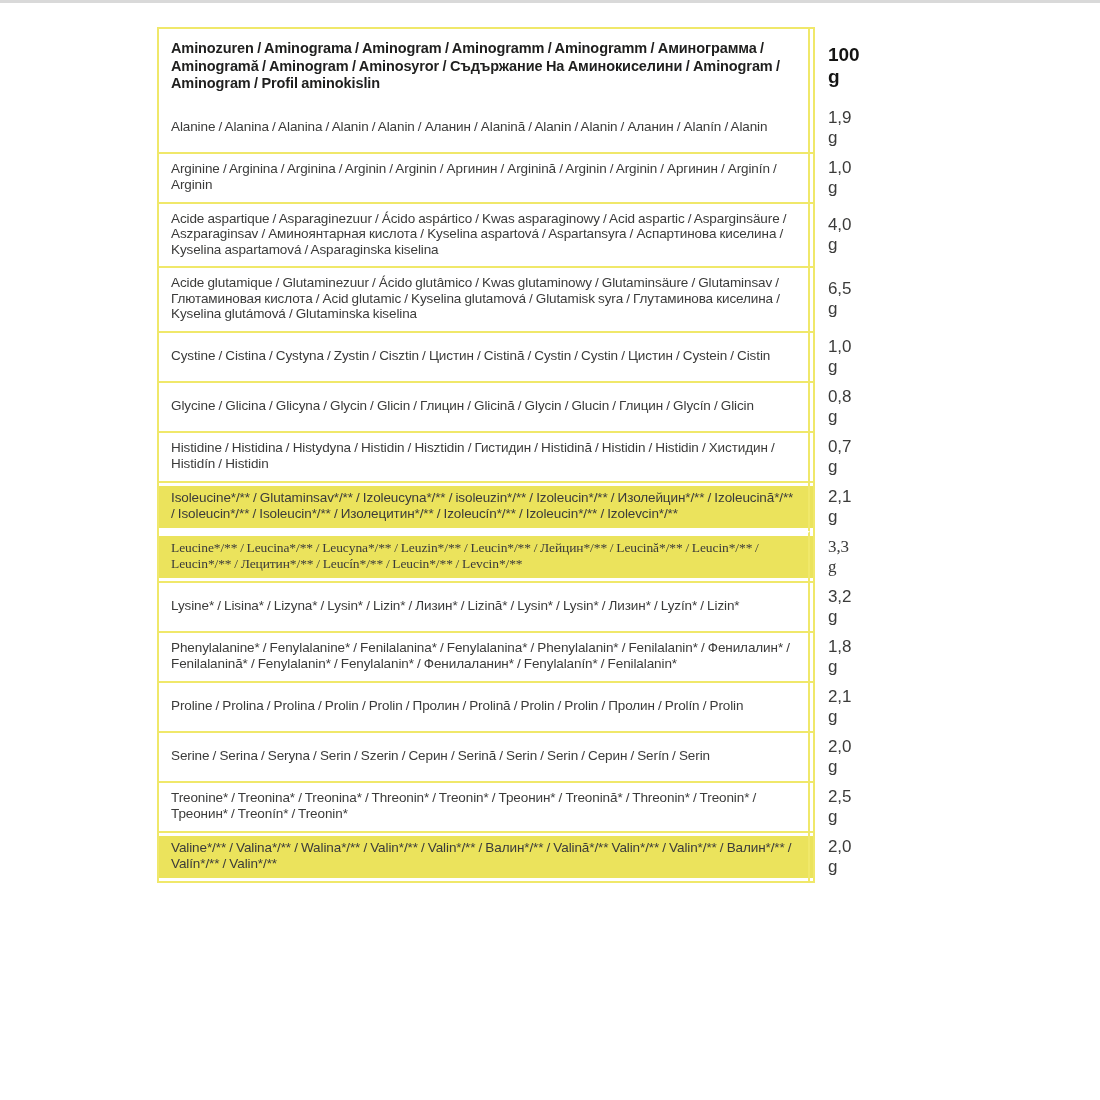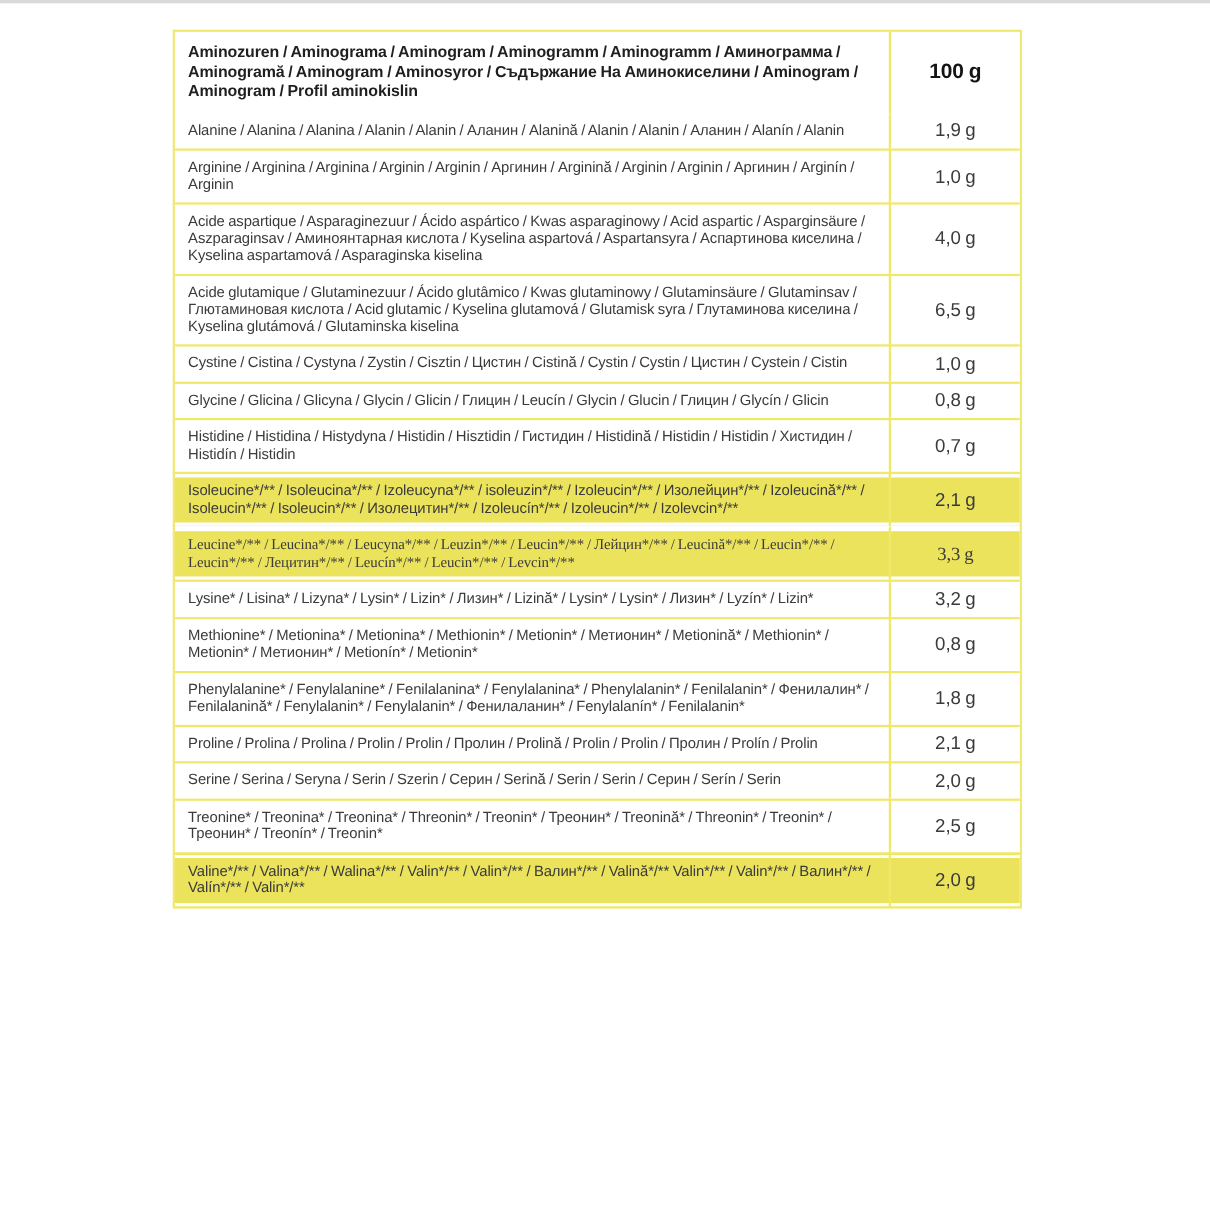--- a/index.html
+++ b/index.html
@@ -16,21 +16,21 @@
     top: 0;
     left: 0;
     width: 1100px;
     height: 3px;
     background: var(--topline, #d9d9d9);
   }
   .amino-table-wrap {
     position: absolute;
     left: 157px;
     top: 27px;
-    width: 772px;
+    width: 658px;
   }
   table.amino {
     border-collapse: separate;
     border-spacing: 0;
     width: 100%;
     table-layout: fixed;
     border: 2px solid var(--border, #f0e86a);
   }
   table.amino td {
     vertical-align: middle;
@@ -100,42 +100,38 @@
   </tr>
         <tr>
     <td class="label-cell">Acide glutamique / Glutaminezuur / Ácido glutâmico / Kwas glutaminowy / Glutaminsäure / Glutaminsav / Глютаминовая кислота / Acid glutamic / Kyselina glutamová / Glutamisk syra / Глутаминова киселина / Kyselina glutámová / Glutaminska kiselina</td>
     <td class="value-cell">6,5 g</td>
   </tr>
         <tr>
     <td class="label-cell">Cystine / Cistina / Cystyna / Zystin / Cisztin / Цистин / Cistină / Cystin / Cystin / Цистин / Cystein / Cistin</td>
     <td class="value-cell">1,0 g</td>
   </tr>
         <tr>
-    <td class="label-cell">Glycine / Glicina / Glicyna / Glycin / Glicin / Глицин / Leucín / Glycin / Glucin / Глицин / Glycín / Glicin</td>
+    <td class="label-cell">Glycine / Glicina / Glicyna / Glycin / Glicin / Глицин / Glicină / Glycin / Glucin / Глицин / Glycín / Glicin</td>
     <td class="value-cell">0,8 g</td>
   </tr>
         <tr>
     <td class="label-cell">Histidine / Histidina / Histydyna / Histidin / Hisztidin / Гистидин / Histidină / Histidin / Histidin / Хистидин / Histidín / Histidin</td>
     <td class="value-cell">0,7 g</td>
   </tr>
         <tr class="hl">
-    <td class="label-cell">Isoleucine*/** / Isoleucina*/** / Izoleucyna*/** / isoleuzin*/** / Izoleucin*/** / Изолейцин*/** / Izoleucină*/** / Isoleucin*/** / Isoleucin*/** / Изолецитин*/** / Izoleucín*/** / Izoleucin*/** / Izolevcin*/**</td>
+    <td class="label-cell">Isoleucine*/** / Glutaminsav*/** / Izoleucyna*/** / isoleuzin*/** / Izoleucin*/** / Изолейцин*/** / Izoleucină*/** / Isoleucin*/** / Isoleucin*/** / Изолецитин*/** / Izoleucín*/** / Izoleucin*/** / Izolevcin*/**</td>
     <td class="value-cell">2,1 g</td>
   </tr>
         <tr class="hl">
     <td class="label-cell">Leucine*/** / Leucina*/** / Leucyna*/** / Leuzin*/** / Leucin*/** / Лейцин*/** / Leucină*/** / Leucin*/** / Leucin*/** / Лецитин*/** / Leucín*/** / Leucin*/** / Levcin*/**</td>
     <td class="value-cell">3,3 g</td>
   </tr>
         <tr>
     <td class="label-cell">Lysine* / Lisina* / Lizyna* / Lysin* / Lizin* / Лизин* / Lizină* / Lysin* / Lysin* / Лизин* / Lyzín* / Lizin*</td>
     <td class="value-cell">3,2 g</td>
-  </tr>
-        <tr>
-    <td class="label-cell">Methionine* / Metionina* / Metionina* / Methionin* / Metionin* / Метионин* / Metionină* / Methionin* / Metionin* / Метионин* / Metionín* / Metionin*</td>
-    <td class="value-cell">0,8 g</td>
   </tr>
         <tr>
     <td class="label-cell">Phenylalanine* / Fenylalanine* / Fenilalanina* / Fenylalanina* / Phenylalanin* / Fenilalanin* / Фенилалин* / Fenilalanină* / Fenylalanin* / Fenylalanin* / Фенилаланин* / Fenylalanín* / Fenilalanin*</td>
     <td class="value-cell">1,8 g</td>
   </tr>
         <tr>
     <td class="label-cell">Proline / Prolina / Prolina / Prolin / Prolin / Пролин / Prolină / Prolin / Prolin / Пролин / Prolín / Prolin</td>
     <td class="value-cell">2,1 g</td>
   </tr>
         <tr>

